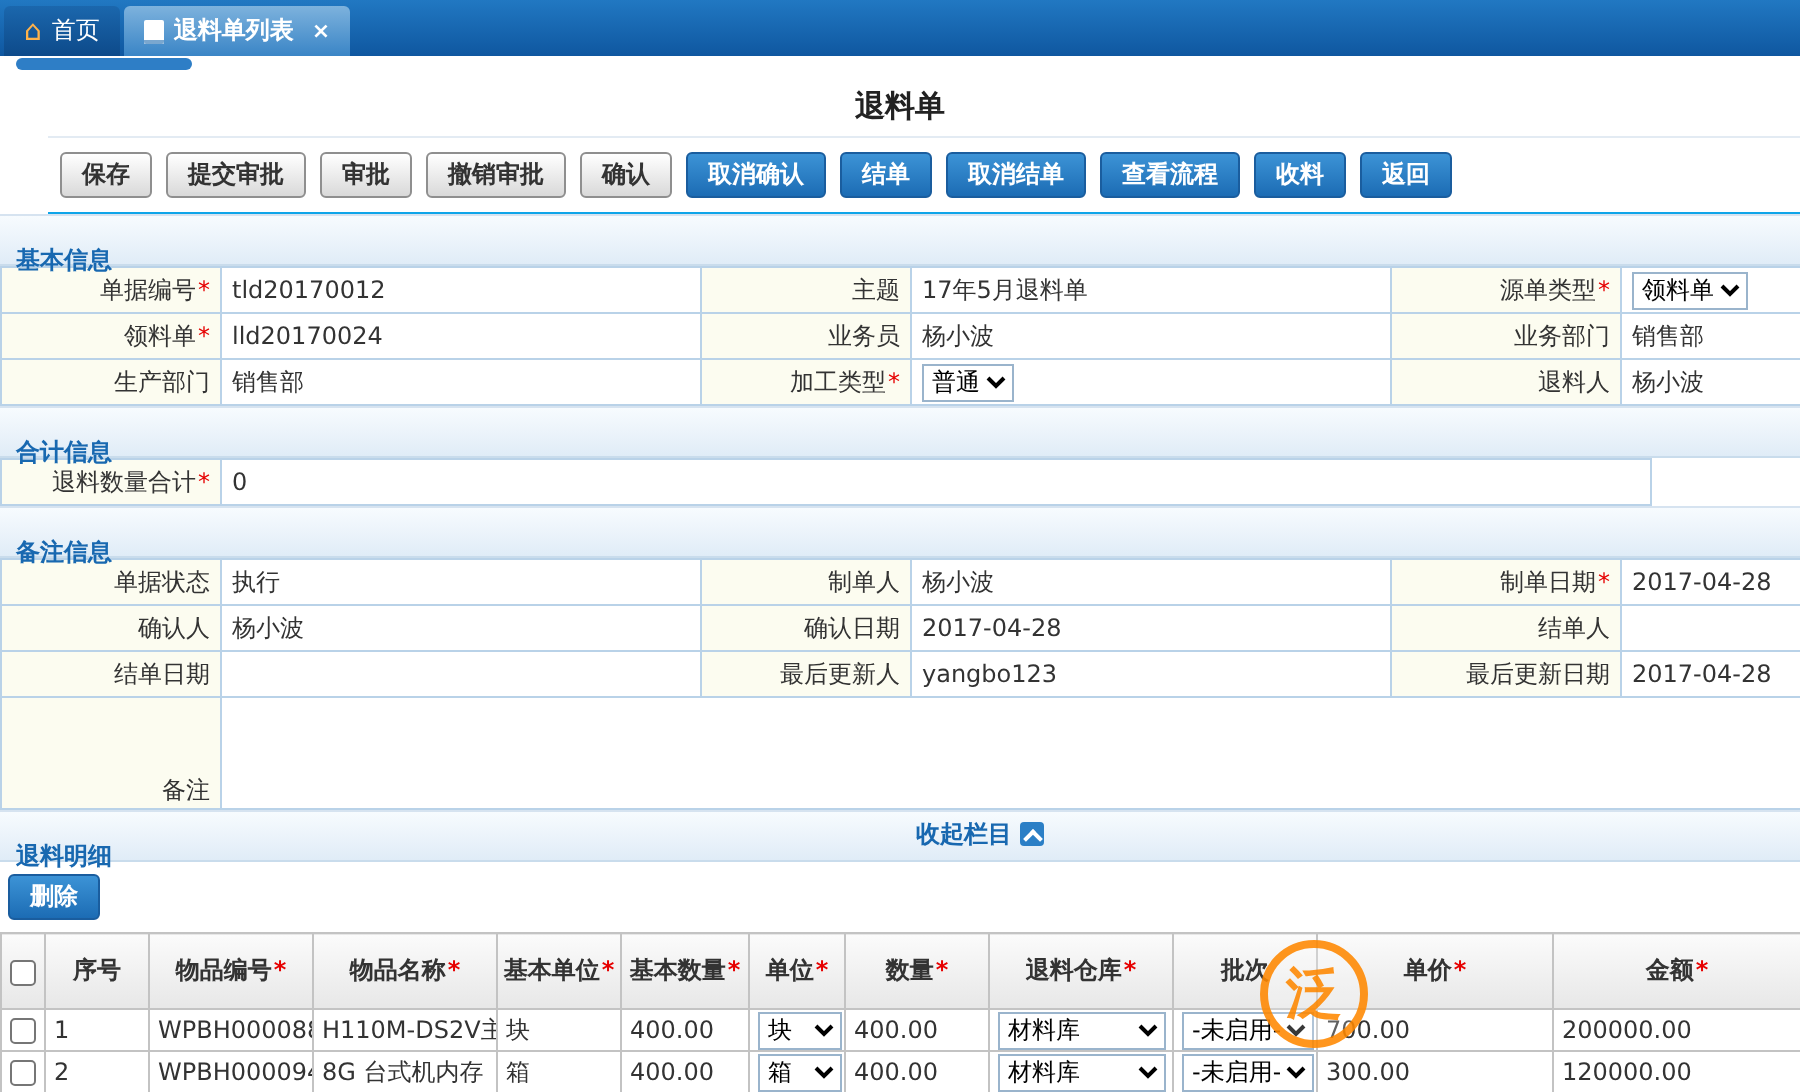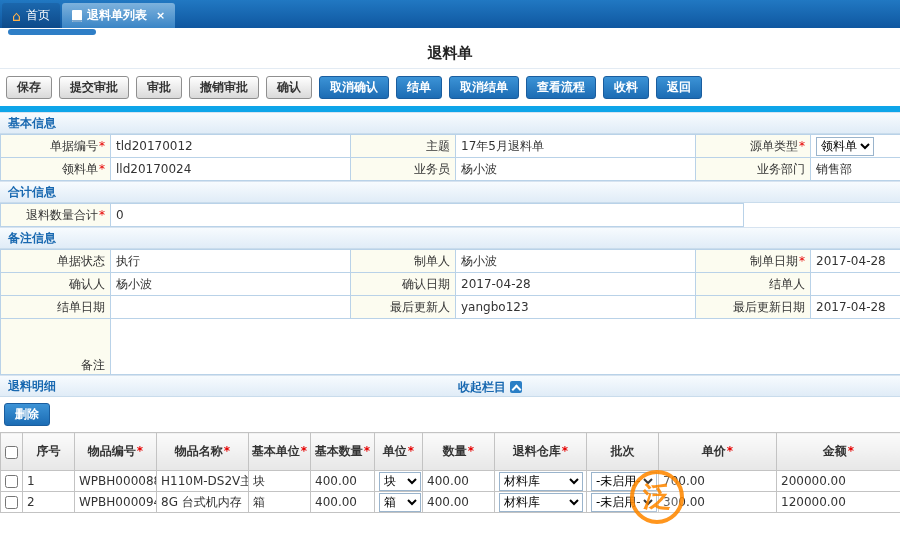--- a/index.html
+++ b/index.html
@@ -22,36 +22,36 @@
   .tab-active { background:linear-gradient(#7db2dd,#3a85c6);font-weight:bold; }
   .home-icon { color:#ffb24a; font-size:14px; line-height:14px; }
   .doc-icon { width:10px; height:12px; background:#fff; border-radius:1px;
     box-shadow:inset 0 -7px 0 -5px #7aa7cf, inset 0 -3px 0 -2px #fff; }
   .tab-close { margin-left:4px; font-size:11px; color:#fff; cursor:pointer; line-height:11px; }
   .understrip { height:8px; position:relative; background:#fff; }
   .understrip .accent { position:absolute; left:8px; top:1px; width:88px; height:6px;
     background:#2e7ec6; border-radius:3px; }
   
   .page-title { text-align:center; font-size:15px; font-weight:bold; color:#222; padding:8px 0 5px; }
-  .toolbar { display:flex; gap:7px; padding:7px 6px; border-top:1px solid #e3ebf3; border-bottom:6px solid #0ea5e9; }
+  .toolbar { display:flex; gap:7px; padding:7px 6px; border-top:1px solid #e3ebf3; border-bottom:1px solid #0ea5e9;margin-left:24px; }
   .btn { height:23px; padding:0 10px; font-size:12px; font-weight:bold; border-radius:3px; cursor:pointer;
     font-family:inherit; }
   .btn.gray { background:linear-gradient(#ffffff,#d9d9d9); border:1px solid #8f8f8f; color:#333; }
   .btn.blue { background:linear-gradient(#3c93d6,#1c6cb4); border:1px solid #1a5d9e; color:#fff; }
   
   .sec-hd { height:22px; line-height:21px; background:linear-gradient(#f7fbfe,#e0ecf7);
     border-top:1px solid #d6e3f0; border-bottom:1px solid #c9dcec; color:#1868b0;
-    font-weight:bold; padding:0 8px; font-size:12px; position:relative; }
+    font-weight:bold; padding:12px 8px; font-size:12px; position:relative; }
   .collapse { position:absolute; left:458px; top:0; height:22px; display:flex; align-items:center;
     gap:4px; color:#1868b0; cursor:pointer; font-weight:bold; }
   .collapse-icon { width:12px; height:12px; background:#2b7fc6; border-radius:2px; position:relative; }
   .collapse-icon::after { content:""; position:absolute; left:3px; top:5px; width:5px; height:5px;
     border-left:2px solid #fff; border-top:2px solid #fff; transform:rotate(45deg); }
   
-  table.form { width:744px; border-collapse:collapse; table-layout:fixed; }
+  table.form { width:826px; border-collapse:collapse; table-layout:fixed; }
   table.form td { border:1px solid #b9d2e8; height:23px; padding:0 5px; font-size:12px; background:#fff; overflow:hidden; white-space:nowrap; }
   table.form td.lbl { text-align:right; background:#fcfcf0; }
   .req { color:#e60000; margin-left:1px; }
   td.remark-lbl { vertical-align:bottom; padding-bottom:8px; }
   select { font-family:inherit; font-size:12px; height:19px; border:1px solid #9ab4cc; background:#fff; }
   
   .delete-row { padding:6px 4px; }
   table.grid { width:900px; border-collapse:collapse; table-layout:fixed; }
   table.grid th { background:linear-gradient(#fbfbfb,#e7e7e7); border:1px solid #c3c3c3;
     font-weight:bold; height:38px; font-size:12px; text-align:center; padding:0 2px; overflow:hidden; white-space:nowrap; }
@@ -123,20 +123,28 @@
     <td class="lbl"><span>源单类型</span><span class="req">*</span></td>
     <td><select><option>领料单</option></select></td>
   </tr>
   <tr>
     <td class="lbl"><span>领料单</span><span class="req">*</span></td>
     <td>lld20170024</td>
     <td class="lbl"><span>业务员</span></td>
     <td>杨小波</td>
     <td class="lbl"><span>业务部门</span></td>
     <td>销售部</td>
+  </tr>
+  <tr>
+    <td class="lbl"><span>生产部门</span></td>
+    <td>销售部</td>
+    <td class="lbl"><span>加工类型</span><span class="req">*</span></td>
+    <td><select><option>普通</option></select></td>
+    <td class="lbl"><span>退料人</span></td>
+    <td>杨小波</td>
   </tr>
 </tbody>
   </table>
 
 <div class="sec-hd">合计信息</div>
 <table class="form">
   <colgroup>
       <col style="width:110px">
       <col>
     </colgroup>

